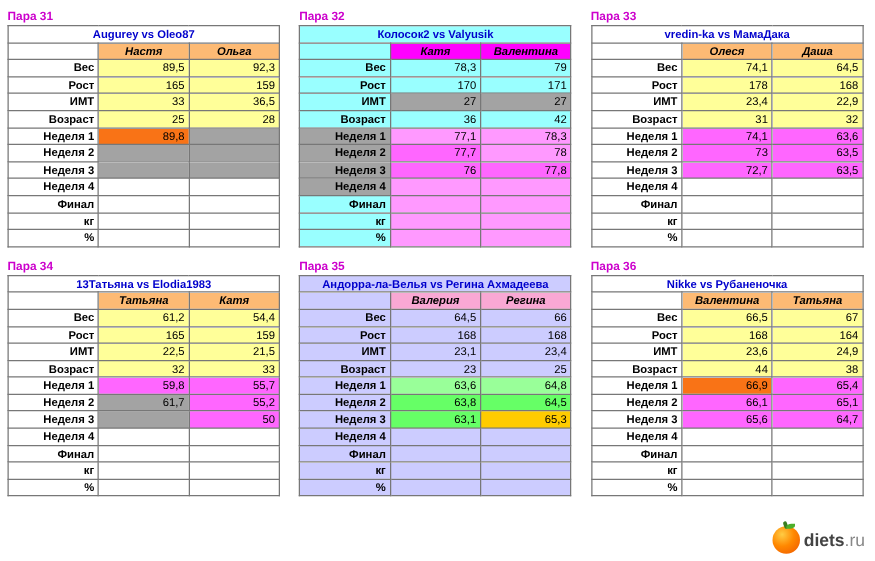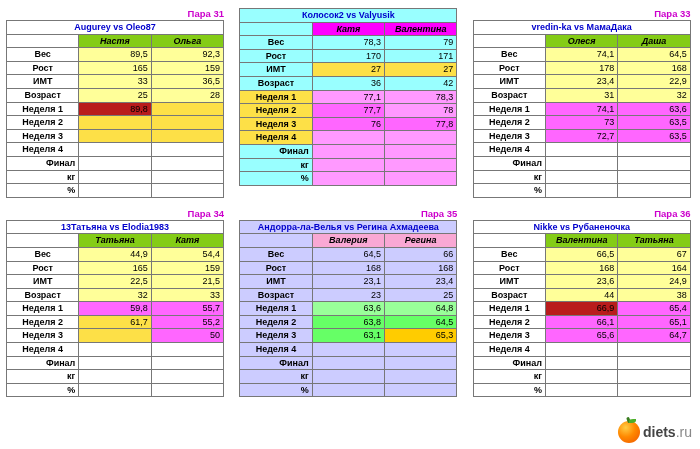--- a/index.html
+++ b/index.html
@@ -16,21 +16,21 @@
     display:grid;
     grid-template-columns:1fr 1fr 1fr;
     grid-template-rows:auto auto;
     column-gap:12px;
     row-gap:10px;
     padding:8px 6px 0 6px;
     box-sizing:border-box;
   }
   .card{width:218px;}
   .card-title{
-    text-align:right;
+    text-align:left;
     font-weight:bold;
     font-size:9.5px;
     color:#cc00cc;
     margin-bottom:1px;
     letter-spacing:0px;
   }
   table.pair{
     border-collapse:collapse;
     width:218px;
     table-layout:fixed;
@@ -51,34 +51,34 @@
     font-size:9px;
     background:#ffffff;
   }
   .hdr-names td{
     text-align:center;
     font-weight:bold;
     font-style:italic;
   }
   .lbl{
     font-weight:bold;
-    text-align:center;
+    text-align:right;
   }
   .lbl-c{
     font-weight:bold;
     text-align:right;
     margin-left:20px;
   }
   .num{text-align:right;}
   
   .c-yellow{background:#ffff99;}
-  .c-yellow2{background:#84cc16;}
+  .c-yellow2{background:#fdba74;}
   .c-cyan{background:#99ffff;}
-  .c-red{background:#fde047;}
-  .c-orange{background:#b91c1c;}
+  .c-red{background:#a3a3a3;}
+  .c-orange{background:#f97316;}
   .c-magenta{background:#ff66ff;}
   .c-pink{background:#ff99ff;margin-top:20px;}
   .c-white{background:#ffffff;}
   .c-magh{background:#ff00ff;}
   .c-lavender{background:#ccccff;}
   .c-lavh{background:#f9a8d4;}
   .c-green{background:#99ff99;}
   .c-greenh{background:#66ff66;text-align:right;}
   .c-gold{background:#ffcc00;}
   
@@ -176,20 +176,21 @@
         <tr>
           <td class="lbl-c c-white">%</td>
           <td class="num c-white"></td>
           <td class="num c-white"></td>
         </tr>
       </tbody>
         </table>
     </div>
 
     <div class="card">
+      <div class="card-title">Пара 32</div>
       <table class="pair">
         <tbody>
             <tr>
           <td class="hdr-pair c-cyan" colspan="3">Колосок2  vs Valyusik</td>
         </tr>
         <tr class="hdr-names">
           <td class="c-cyan"></td>
           <td class="c-magh">Катя</td>
           <td class="c-magh">Валентина</td>
         </tr>
@@ -330,21 +331,21 @@
             <tr>
           <td class="hdr-pair c-white" colspan="3">13Татьяна vs Elodia1983</td>
         </tr>
         <tr class="hdr-names">
           <td class="c-white"></td>
           <td class="c-yellow2">Татьяна</td>
           <td class="c-yellow2">Катя</td>
         </tr>
         <tr>
           <td class="lbl c-white">Вес</td>
-          <td class="num c-yellow">44,9</td>
+          <td class="num c-yellow">61,2</td>
           <td class="num c-yellow">54,4</td>
         </tr>
         <tr>
           <td class="lbl c-white">Рост</td>
           <td class="num c-yellow">165</td>
           <td class="num c-yellow">159</td>
         </tr>
         <tr>
           <td class="lbl c-white">ИМТ</td>
           <td class="num c-yellow">22,5</td>

